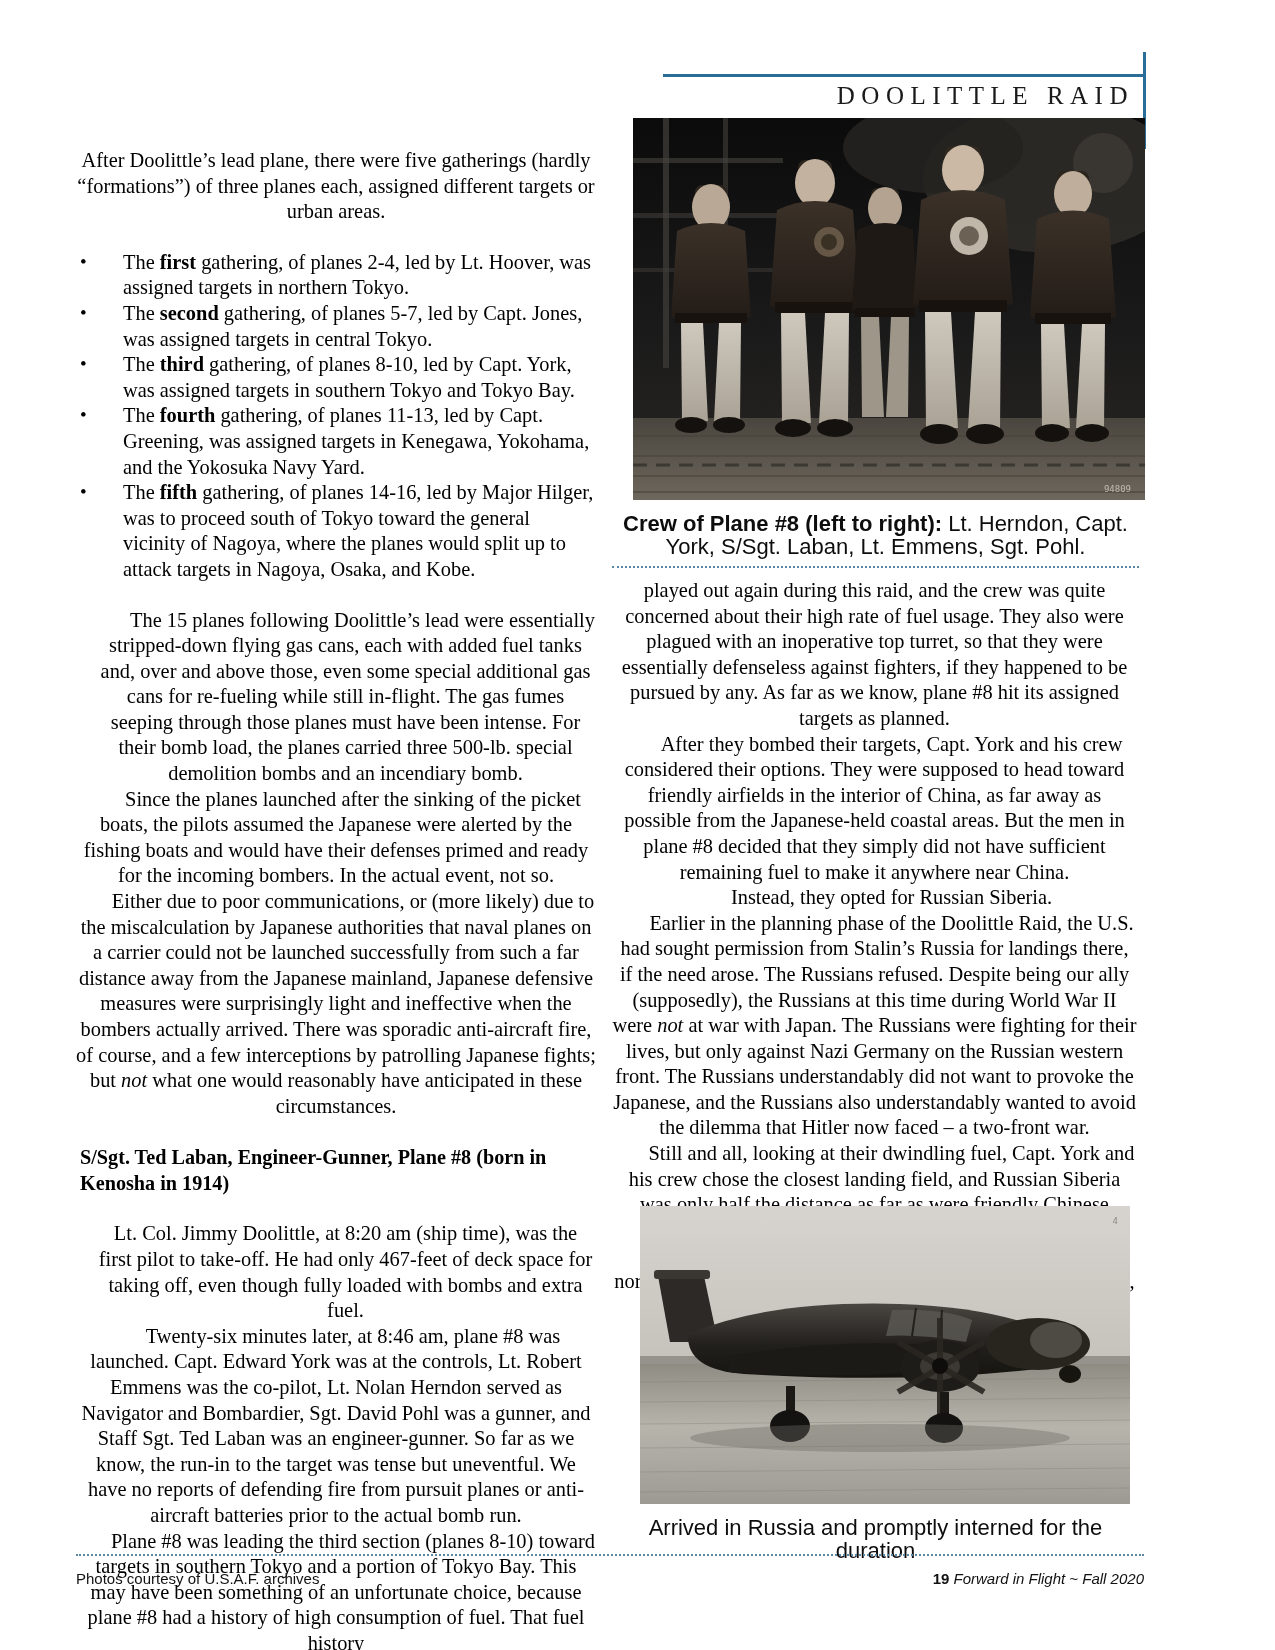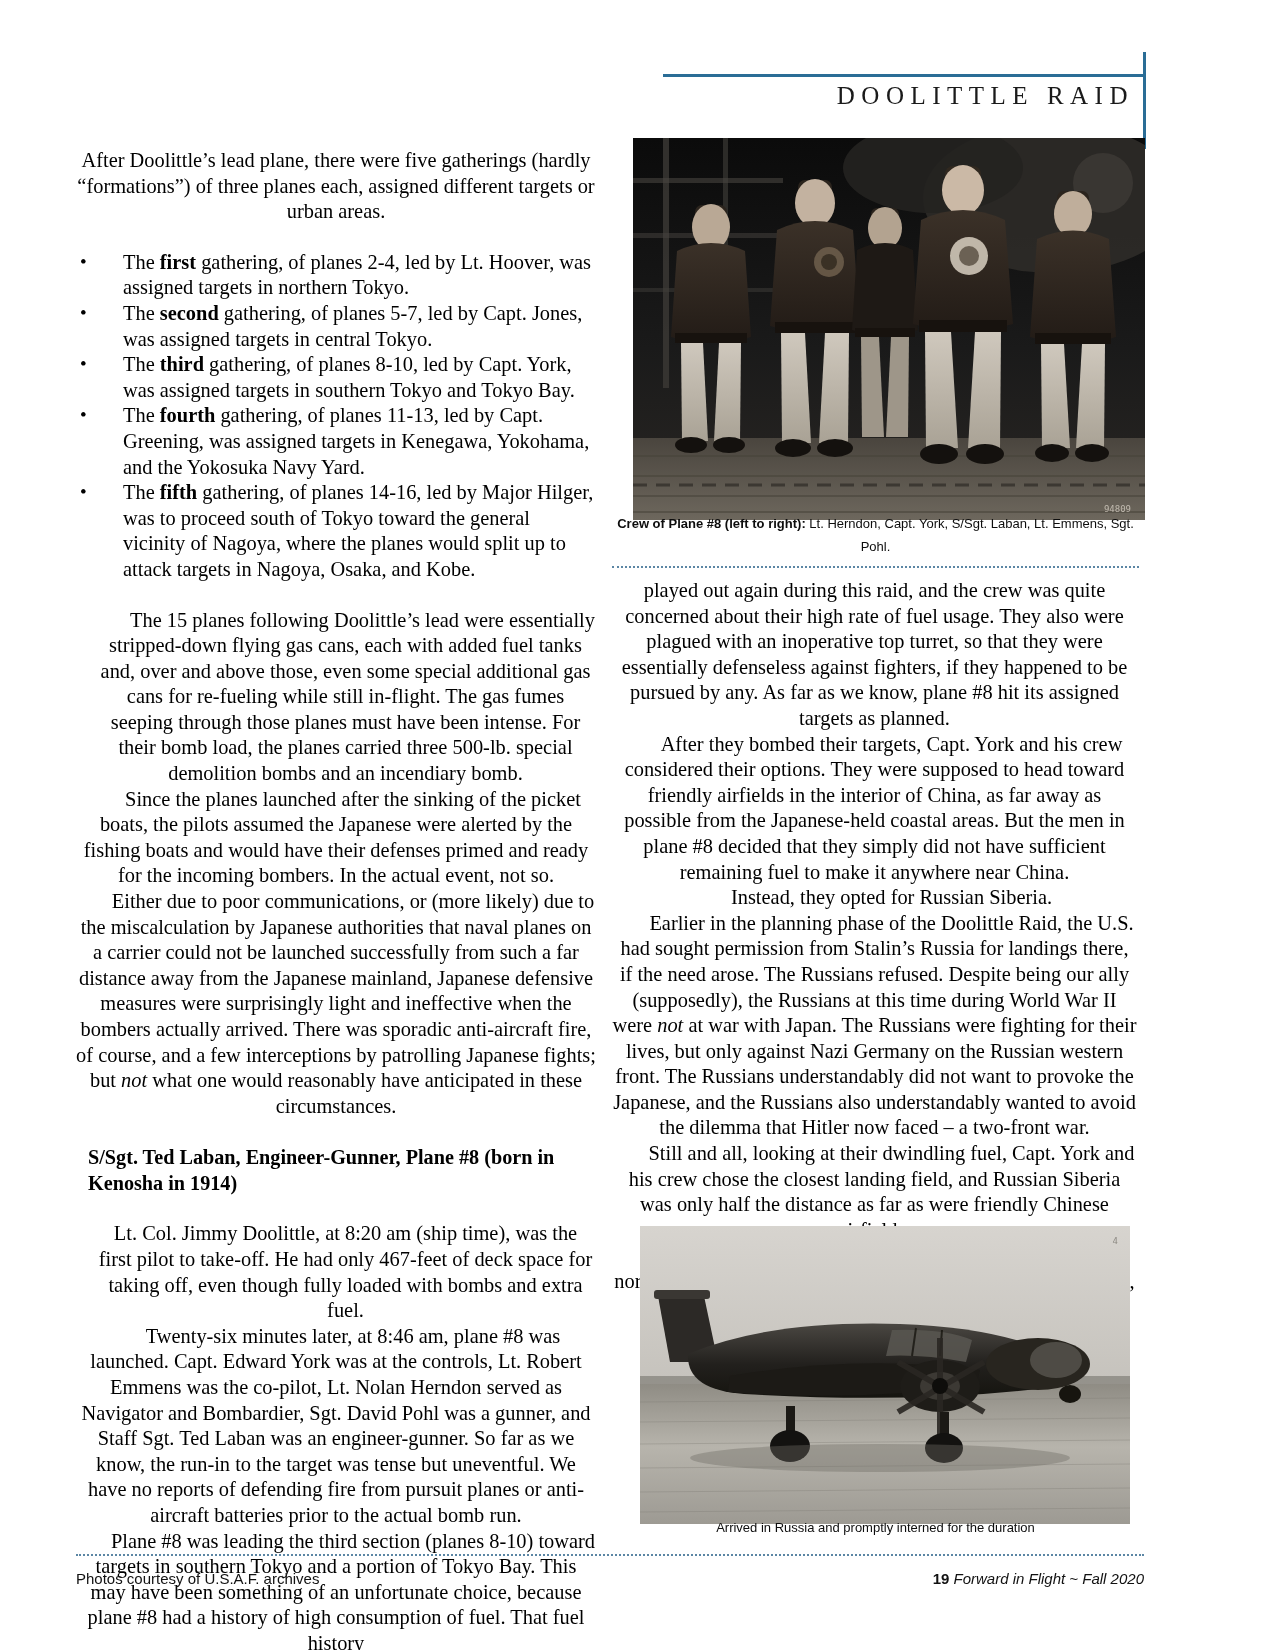--- a/index.html
+++ b/index.html
@@ -90,53 +90,52 @@
   }
   ul.bullets li::before {
     content: "\2022";
     position: absolute;
     left: 4px;
     top: -1px;
     font-size: 19px;
   }
 
   h2.section-head {
-    margin: 25px 0 0 12px;
+    margin: 25px 0 0 4px;
     font-size: 20.2px;
     line-height: 26px;
     font-weight: bold;
     font-family: "Liberation Serif", serif;
   }
 
   
   .photo {
     position: absolute;
     overflow: hidden;
     background: #111;
-    margin-top: 20px;
   }
   .photo-top {
     left: 633px;
     top: 118px;
     width: 512px;
     height: 382px;
   }
   .photo-bottom {
     left: 640px;
     top: 1206px;
     width: 490px;
     height: 298px;
   }
   .ph-canvas { position: absolute; left: 0; top: 0; width: 100%; height: 100%; }
 
   
   .caption {
     position: absolute;
     font-family: "Liberation Sans", sans-serif;
-    font-size: 13px;
+    font-size: 22px;
     line-height: 23px;
     text-align: center;
     color: #0d0d0d;
   }
   .caption b { font-weight: bold; }
   .caption-top {
     left: 612px;
     top: 512px;
     width: 527px;
   }

